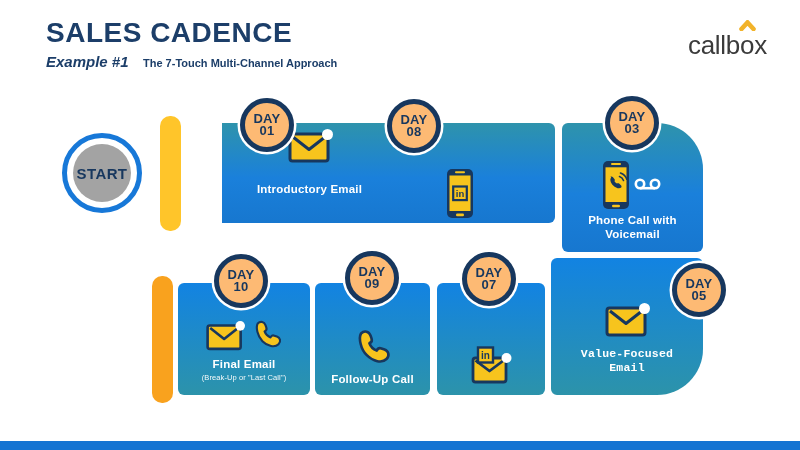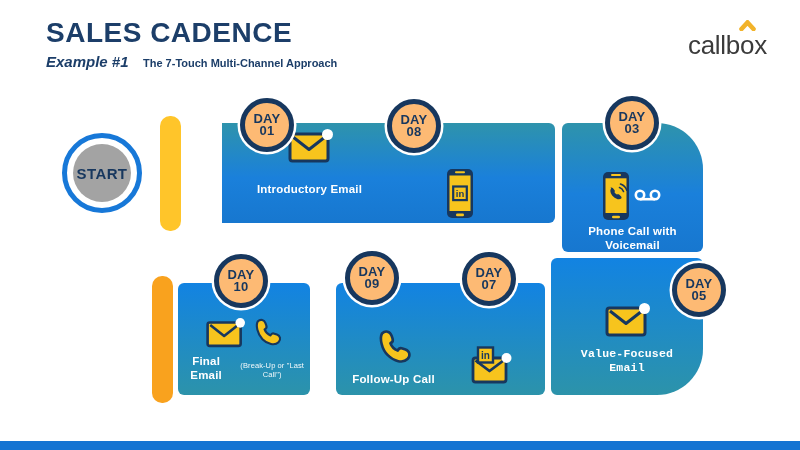--- a/index.html
+++ b/index.html
@@ -33,35 +33,35 @@
   .pill-top { left:160px; top:116px; width:21px; height:115px; background:#FFC52A; }
   .pill-bottom { left:152px; top:276px; width:21px; height:127px; background:#F9A21E; }
 
   
   .card { position:absolute; display:flex; flex-direction:column; align-items:center;
           justify-content:flex-end; z-index:2; }
   .grad-a { background:linear-gradient(180deg,#2E93AC 0%,#1A80DB 55%,#1777CF 100%); }
   .grad-b { background:linear-gradient(180deg,#1283E2 0%,#2C93AA 100%); }
   .c1 { left:180px; top:123px; width:175px; height:100px; border-radius:0 6px 6px 0; padding-bottom:27px; gap:20px;margin-left:42px; }
   .c2 { left:365px; top:123px; width:190px; height:100px; border-radius:6px; padding-bottom:4px; gap:6px; }
-  .c3 { left:562px; top:123px; width:141px; height:129px; border-radius:6px 46px 6px 6px; gap:4px; }
+  .c3 { left:562px; top:123px; width:141px; height:129px; border-radius:6px 46px 6px 6px; padding-bottom:11px; gap:4px; }
   .c5 { left:551px; top:258px; width:152px; height:137px; border-radius:6px 6px 46px 6px; padding-bottom:21px; gap:10px;font-family:Liberation Mono, monospace; }
   .c7 { left:437px; top:283px; width:108px; height:112px; border-radius:6px; padding-bottom:9px; gap:7px; }
-  .c9 { left:315px; top:283px; width:115px; height:112px; border-radius:6px; padding-bottom:9px; gap:7px;margin-left:21px; }
+  .c9 { left:315px; top:283px; width:115px; height:112px; border-radius:6px; padding-bottom:9px; gap:7px; }
   .c10 { left:178px; top:283px; width:132px; height:112px; border-radius:6px; padding-bottom:13px; gap:7px; }
 
   .card-label { color:#fff; font-weight:700; font-size:11.5px; line-height:13.5px;
                 text-align:center; letter-spacing:.2px; }
   .c2 .card-label { width:150px; }
   .c3 .card-label { width:112px; }
   .c5 .card-label { width:112px; }
   .c7 .card-label, .c9 .card-label { width:84px; }
   .card-sublabel { color:#fff; font-size:7.5px; font-weight:400; text-align:center;
                    margin-top:2px; opacity:.95; letter-spacing:.1px; }
-  .label-stack { display:flex; flex-direction:row; align-items:center; }
+  .label-stack { display:flex; flex-direction:column; align-items:center; }
   .icon-row { display:flex; align-items:center; gap:7px; }
 
   
   .day-badge { position:absolute; width:54px; height:54px; border-radius:50%;
                background:#fdba74; border:5px solid #17375E; box-shadow:0 0 0 2.5px #fff;
                display:flex; flex-direction:column; align-items:center; justify-content:center;
                z-index:3; }
   .day-badge span { color:#17375E; font-weight:800; font-size:13px; line-height:12.5px;
                     letter-spacing:.3px; }
   .b1 { left:240px; top:98px; }

